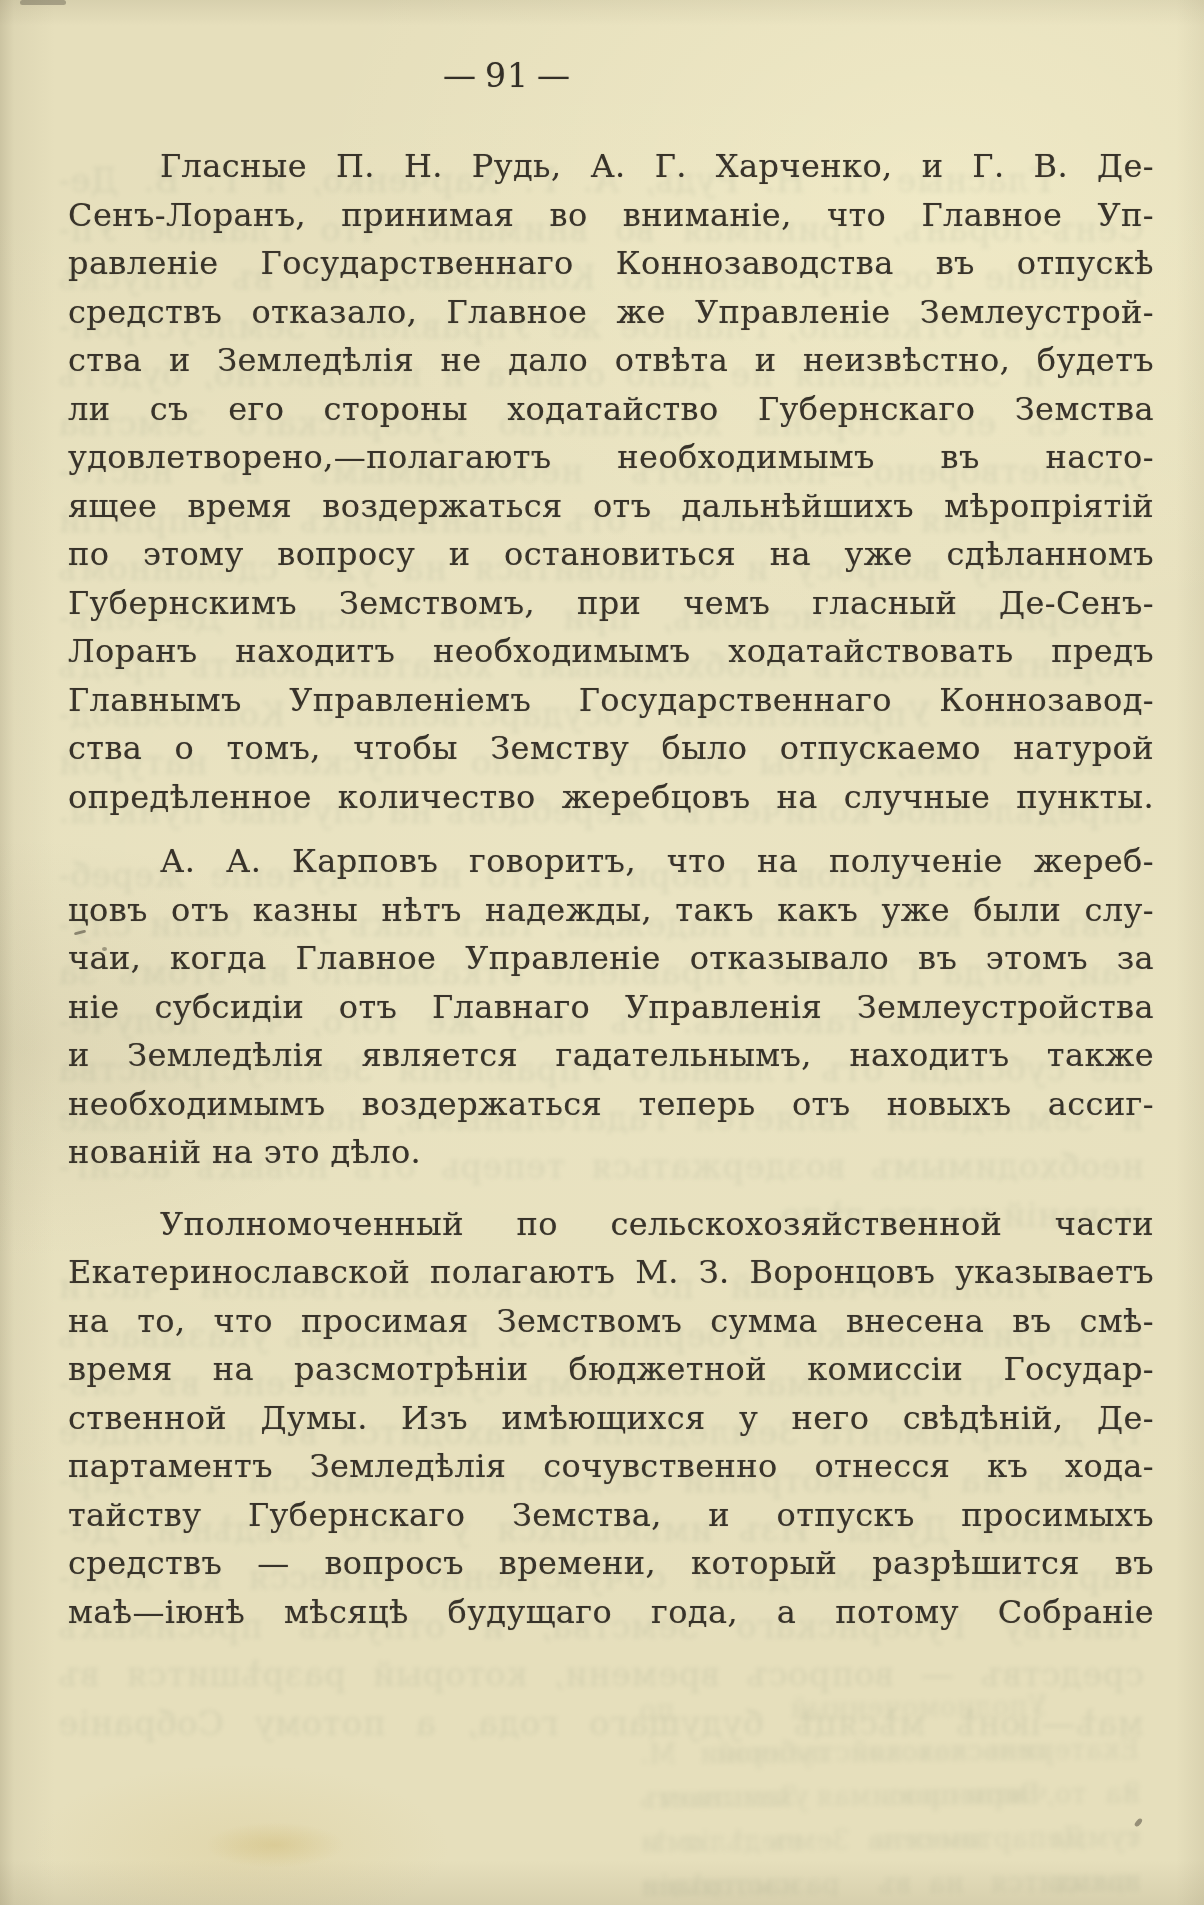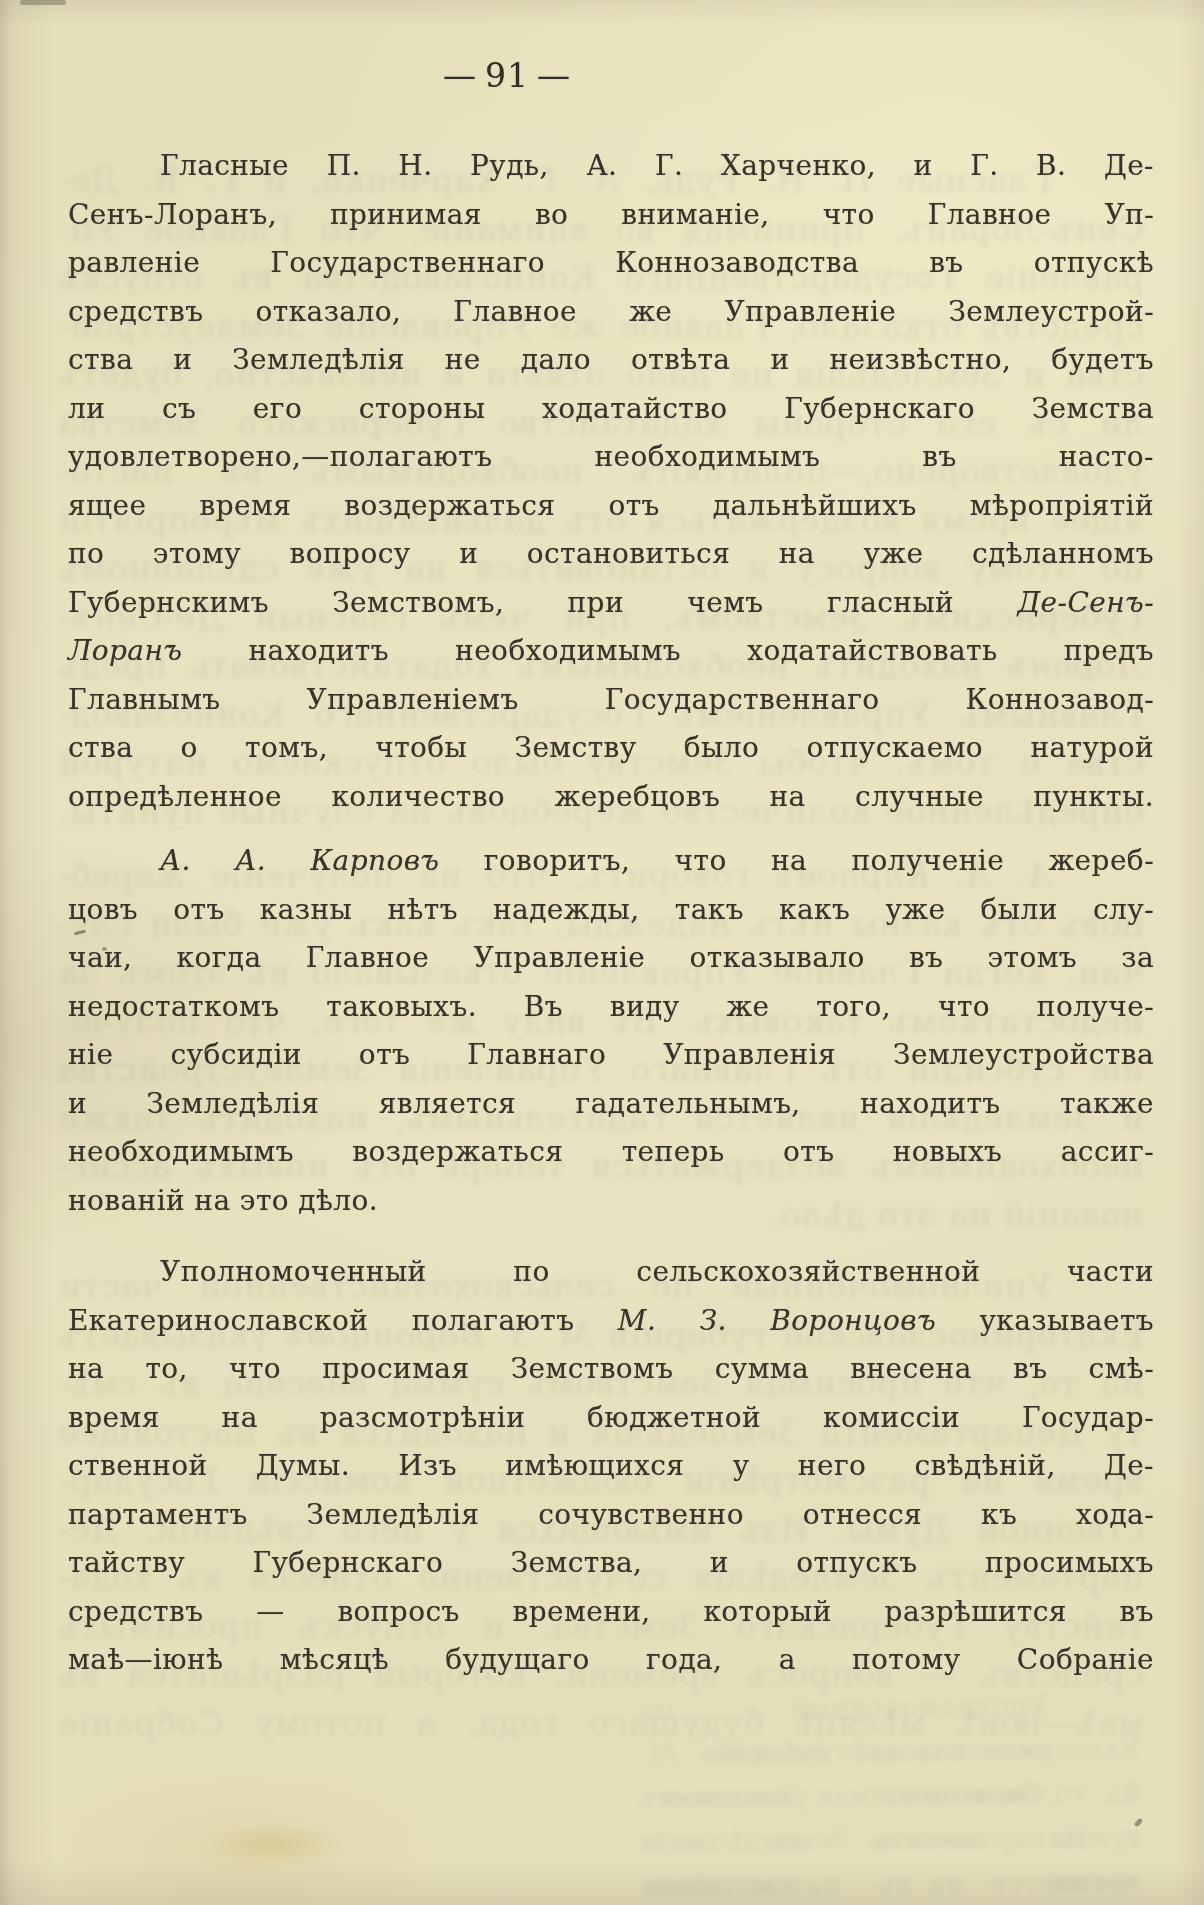--- a/index.html
+++ b/index.html
@@ -27,37 +27,37 @@
     text-align: center;
     transform: translateX(-104px);
     font-size: 33px;
     letter-spacing: 1px;
     color: #332f27;
     text-shadow: 0 0 1px rgba(40,35,25,0.35);
   }
   .header .num { margin: 0 8px; }
   .textcol {
     position: absolute; left: 68px; top: 142px; width: 1086px;
-    font-size: 28px;
+    font-size: 32px;
     letter-spacing: 0.4px;
     text-shadow: 0 0 1px rgba(40,35,25,0.32);
   }
   .para { margin: 0; }
   .para + .para { margin-top: 16px; }
   .para + .para + .para { margin-top: 23px; }
   .line {
     height: 48.5px; line-height: 48.5px;
     text-align: justify;
     text-align-last: justify;
     white-space: normal;
     overflow: visible;
   }
   .line.indent { padding-left: 92px; }
   .line.flush { text-align: right; text-align-last: left; }
-  .it { font-style: italic; }
+  .it { }
   
   .bleed {
     position: absolute; left: 58px; top: 156px; width: 1086px;
     font-size: 34px; letter-spacing: 0.4px;
     transform: scaleX(-1);
     filter: blur(2.2px);
     opacity: 0.13;
     color: #6f7f68;
     pointer-events: none;
   }
@@ -155,21 +155,20 @@
         <div class="line"><span>Губернскимъ Земствомъ, при чемъ гласный </span><span class="it">Де-Сенъ-</span></div>
         <div class="line"><span class="it">Лоранъ</span><span> находитъ необходимымъ ходатайствовать предъ</span></div>
         <div class="line"><span>Главнымъ Управленіемъ Государственнаго Коннозавод-</span></div>
         <div class="line"><span>ства о томъ, чтобы Земству было отпускаемо натурой</span></div>
         <div class="line"><span>опредѣленное количество жеребцовъ на случные пункты.</span></div>
       </div>
       <div class="para">
         <div class="line indent"><span class="it">А. А. Карповъ</span><span> говоритъ, что на полученіе жереб-</span></div>
         <div class="line"><span>цовъ отъ казны нѣтъ надежды, такъ какъ уже были слу-</span></div>
         <div class="line"><span>чаи, когда Главное Управленіе отказывало въ этомъ за</span></div>
-        <div class="line"><span>недостаткомъ таковыхъ. Въ виду же того, что получе-</span></div>
         <div class="line"><span>ніе субсидіи отъ Главнаго Управленія Землеустройства</span></div>
         <div class="line"><span>и Земледѣлія является гадательнымъ, находитъ также</span></div>
         <div class="line"><span>необходимымъ воздержаться теперь отъ новыхъ ассиг-</span></div>
         <div class="line flush"><span>нованій на это дѣло.</span></div>
       </div>
       <div class="para">
         <div class="line indent"><span>Уполномоченный по сельскохозяйственной части</span></div>
         <div class="line"><span>Екатеринославской полагаютъ </span><span class="it">М. З. Воронцовъ</span><span> указываетъ</span></div>
         <div class="line"><span>на то, что просимая Земствомъ сумма внесена въ смѣ-</span></div>
         <div class="line"><span>время на разсмотрѣніи бюджетной комиссіи Государ-</span></div>

